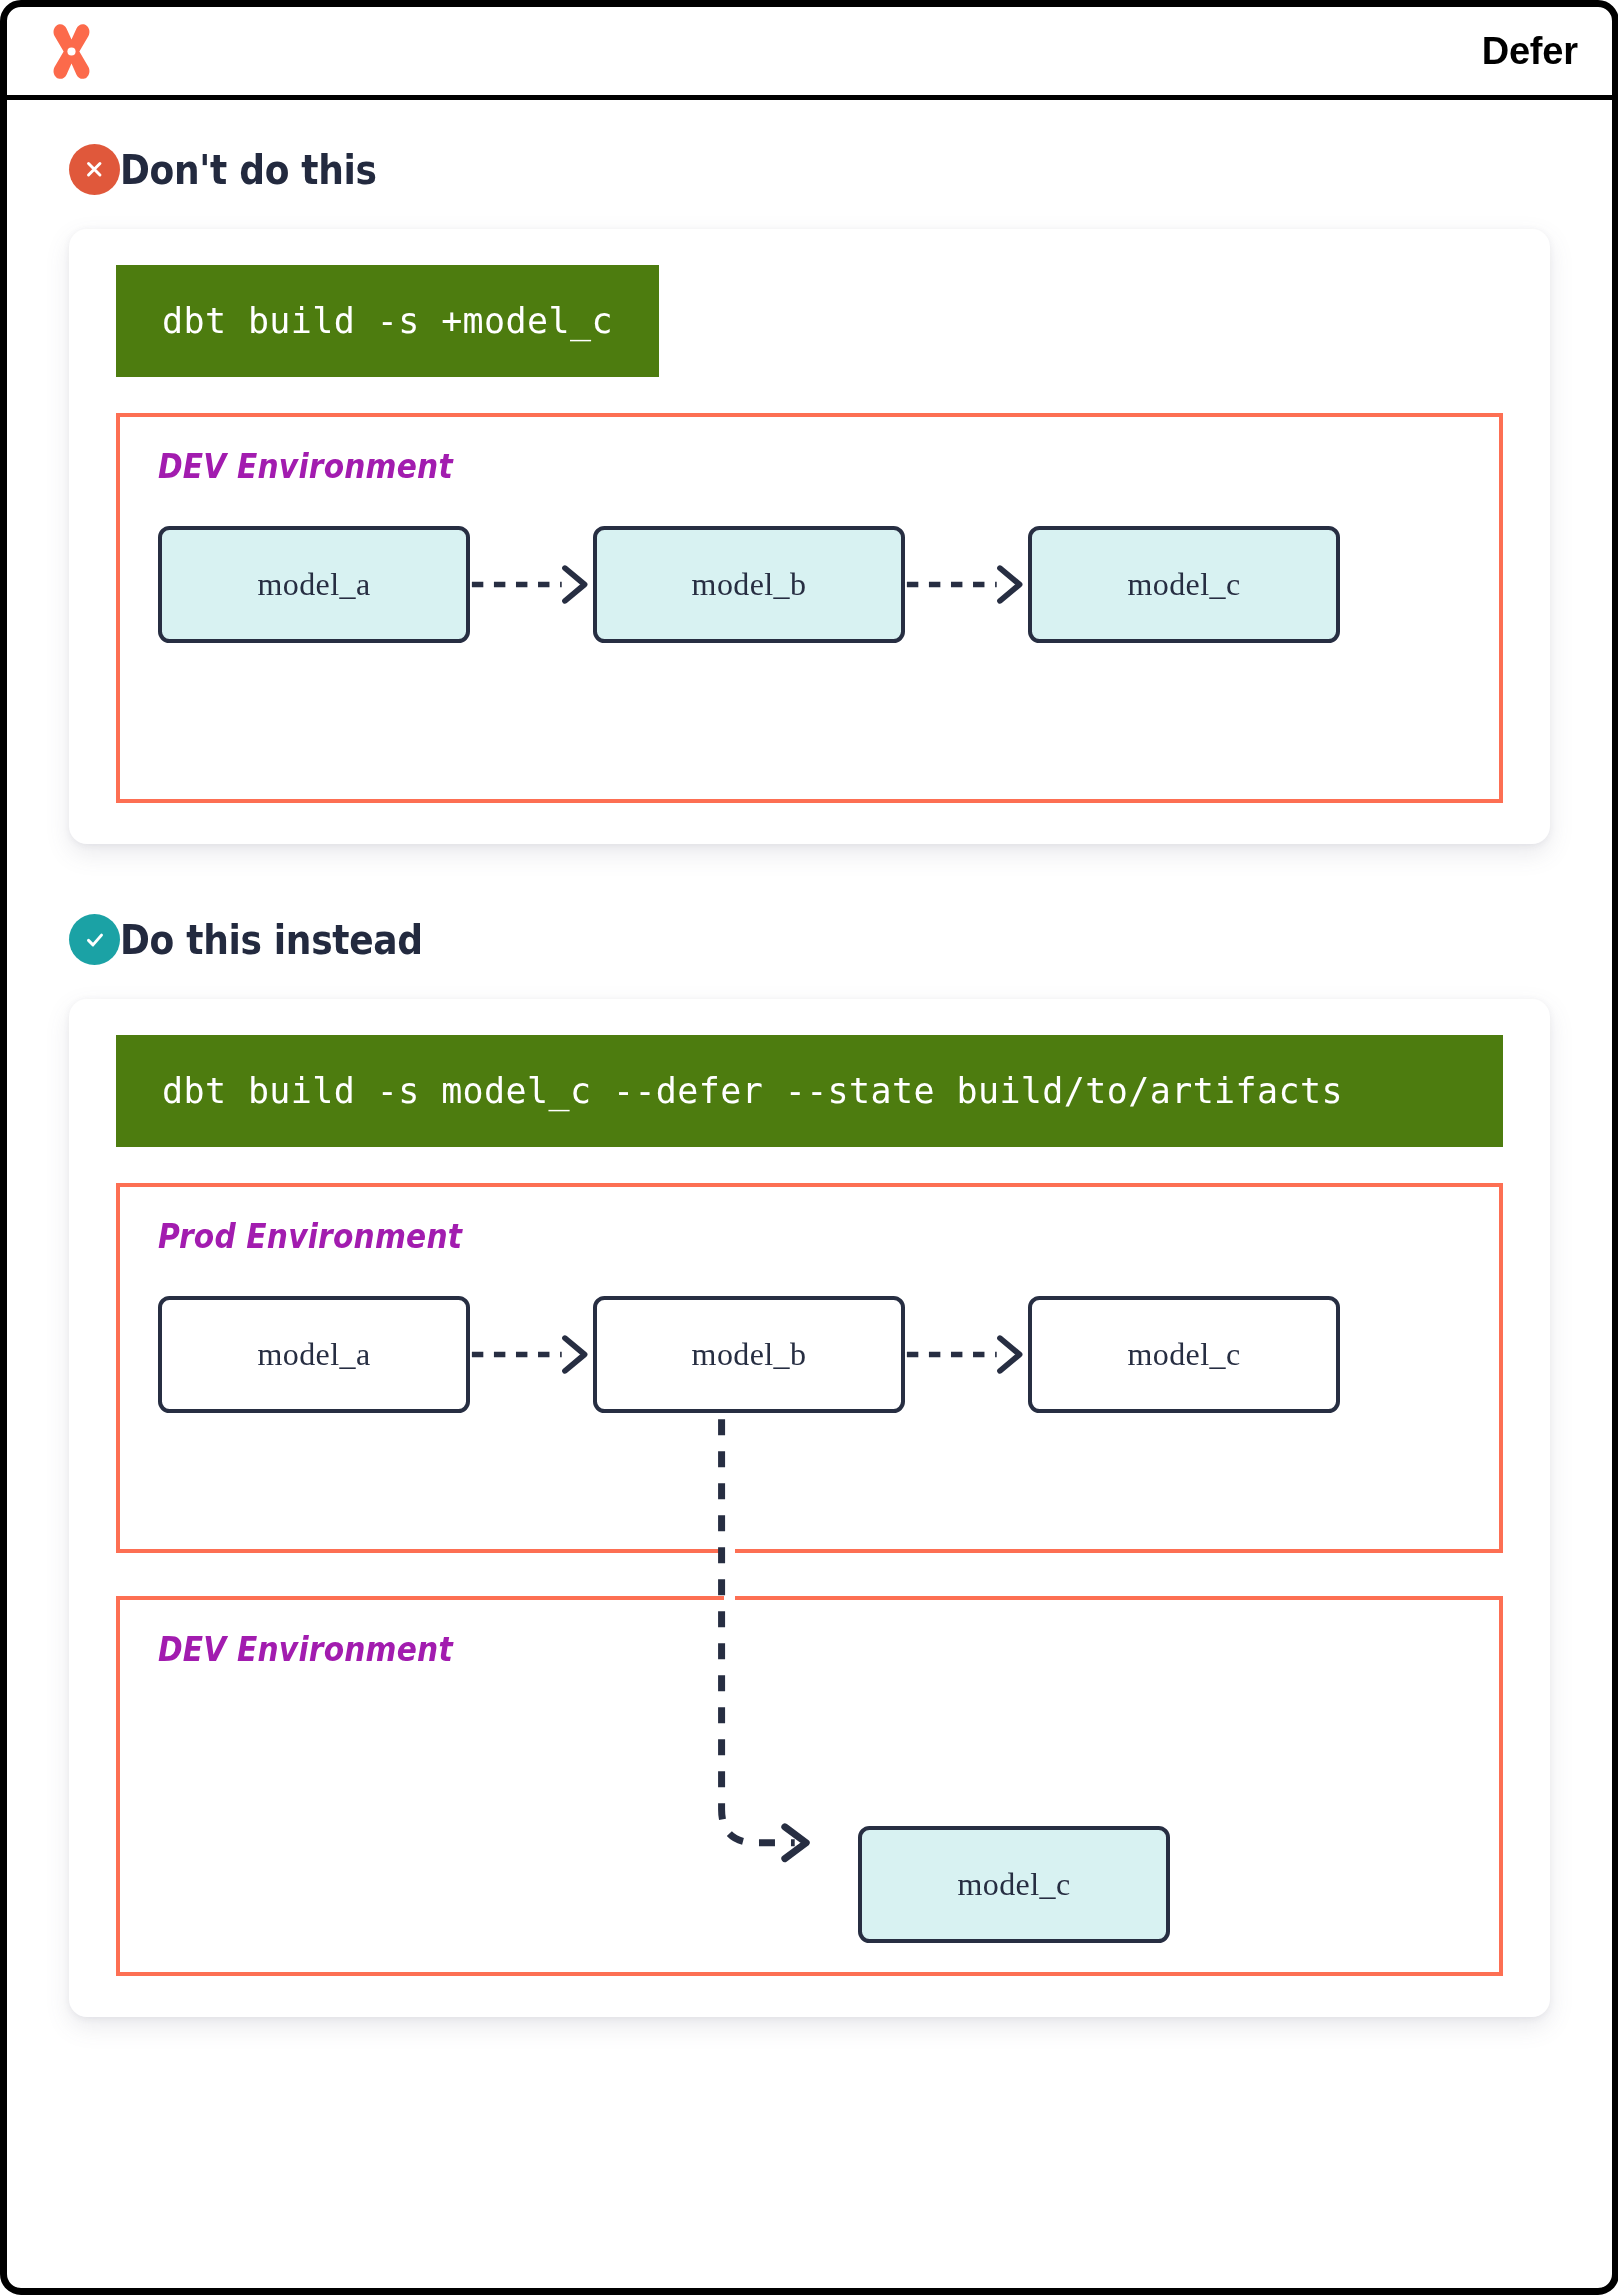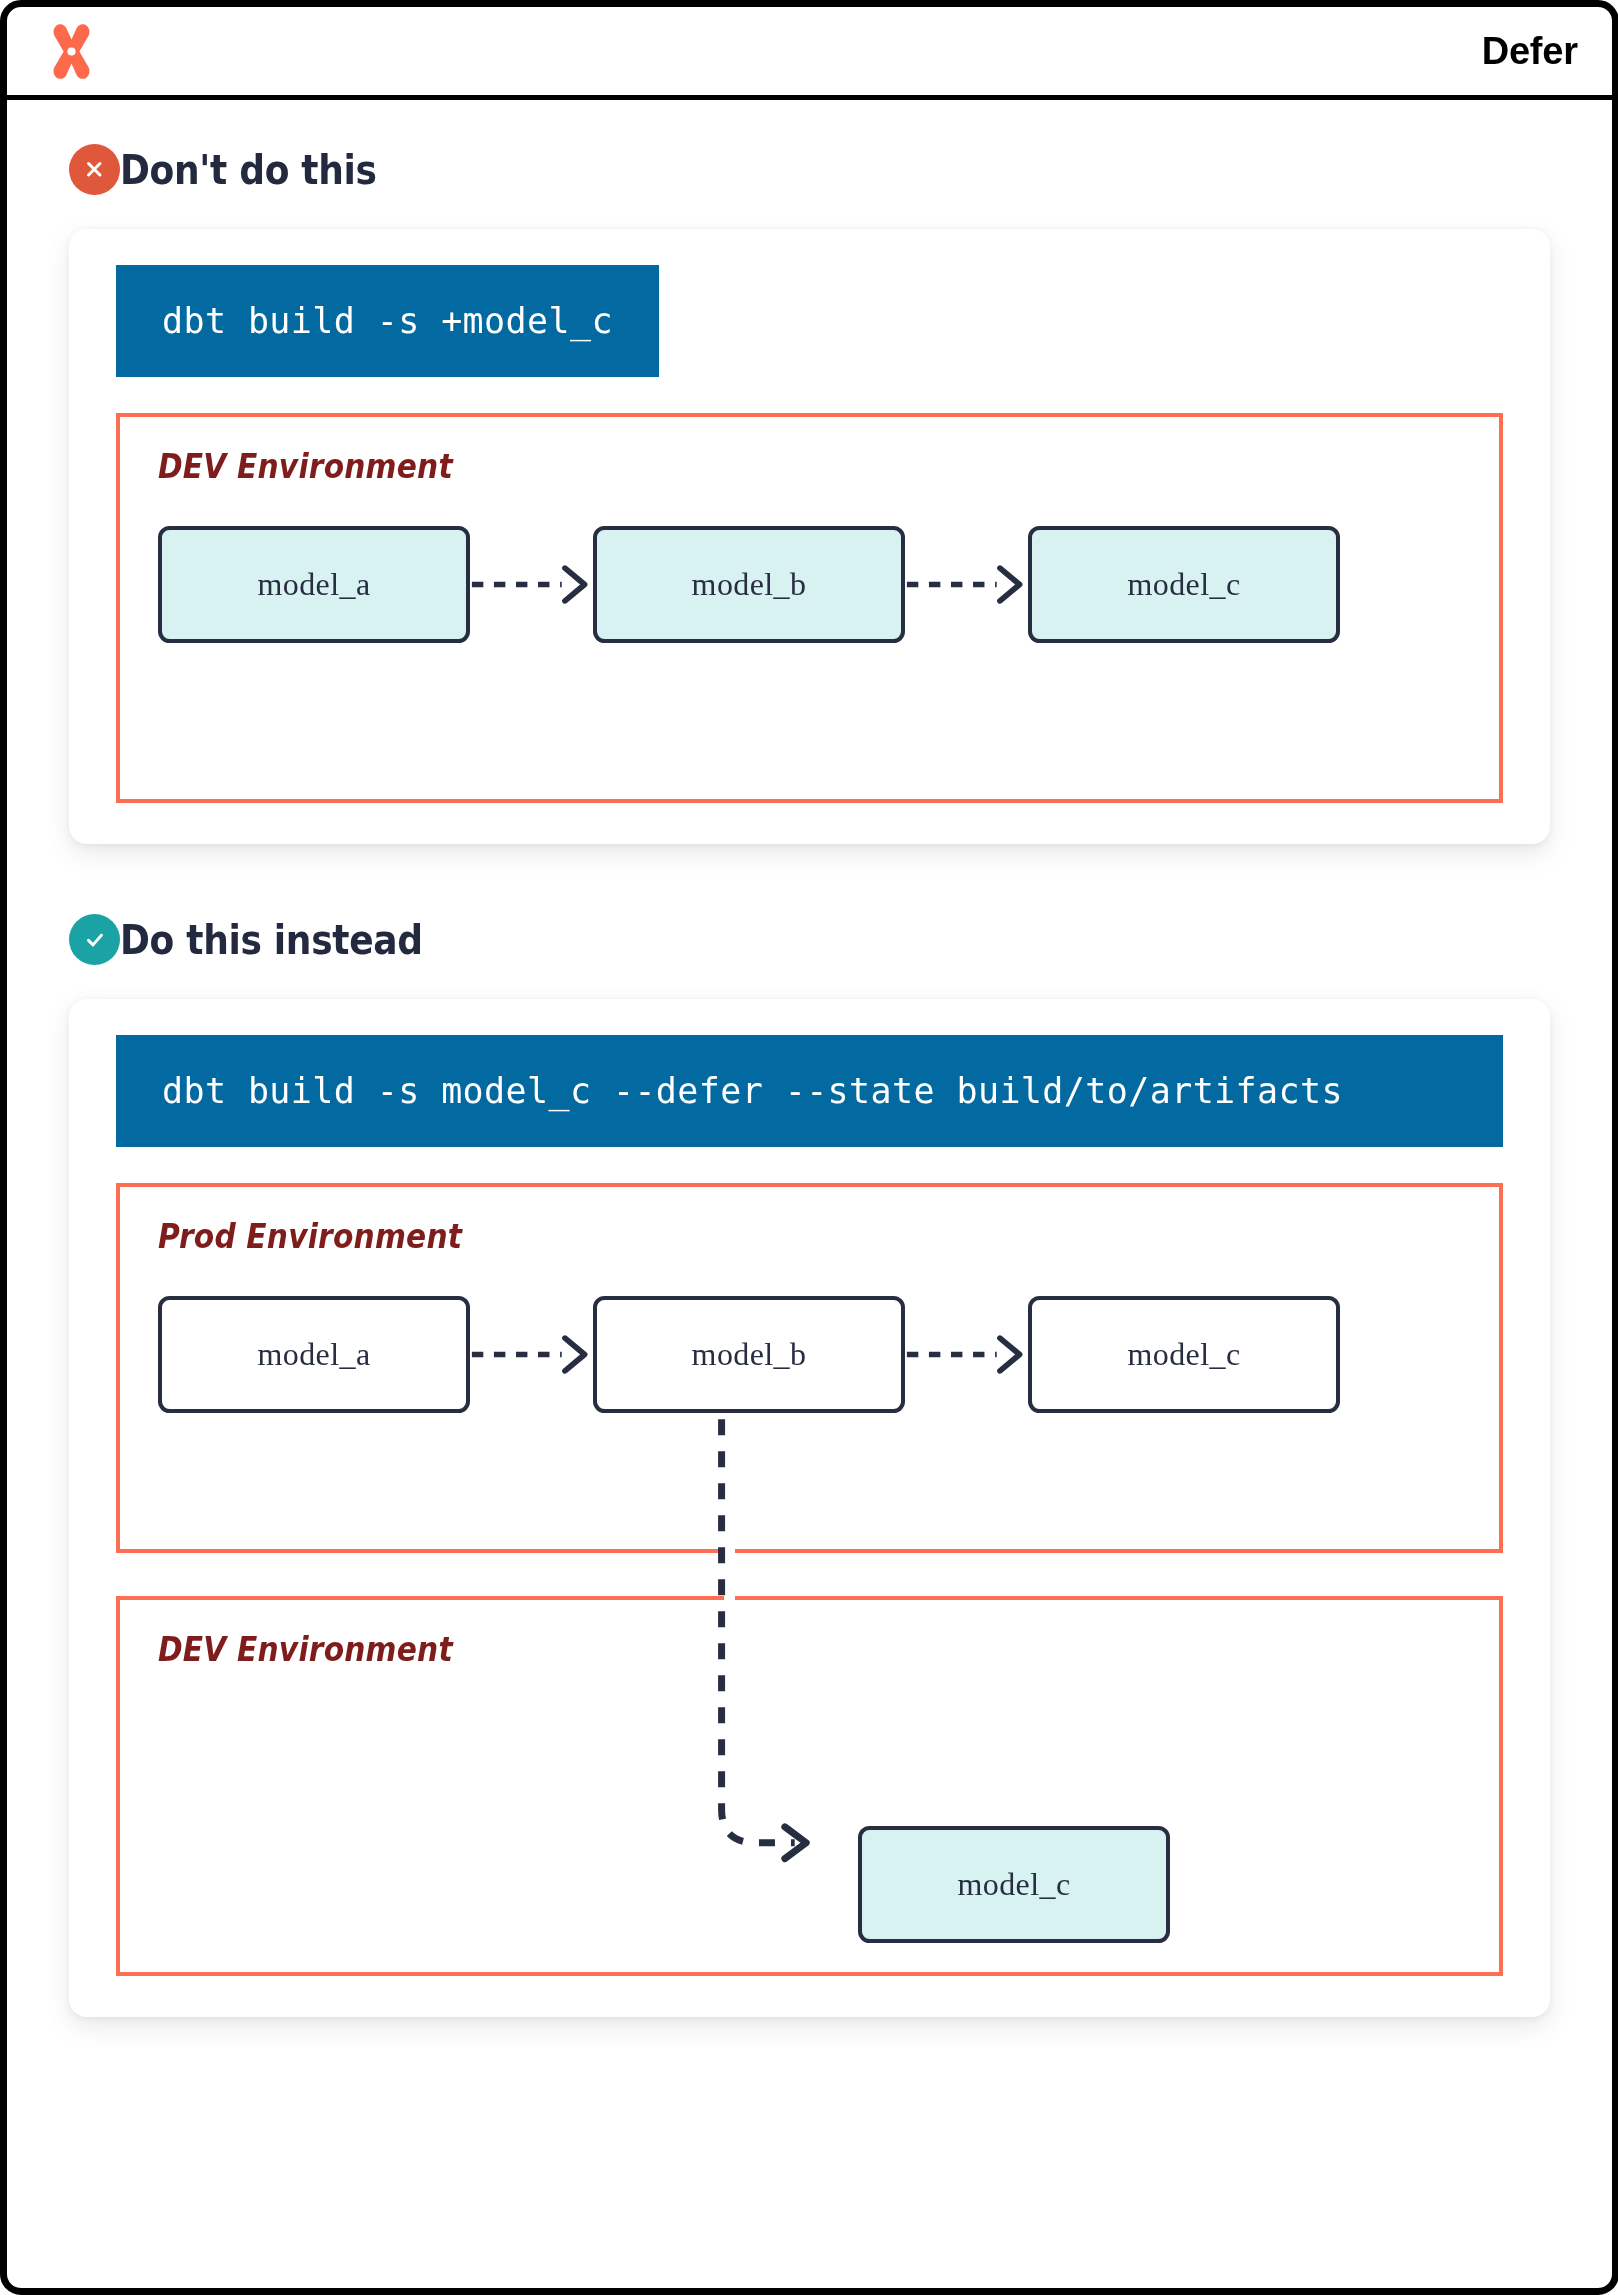--- a/index.html
+++ b/index.html
@@ -74,21 +74,21 @@
     background: #ffffff;
     border-radius: 18px;
     box-shadow: 0 9.8px 24.5px rgba(90, 95, 115, 0.13),
                 0 1.6px 6.5px rgba(90, 95, 115, 0.08);
     padding: 36px 47px 41px 47px;
   }
   .card.one { margin-bottom: 70px; }
 
   
   .terminal {
-    background: #0369a1;
+    background: #4d7c0f;
     color: #ffffff;
     font-family: "DejaVu Sans Mono", monospace;
     font-size: 35px;
     letter-spacing: 0.4px;
     padding: 36px 46px;
     white-space: pre;
     display: inline-block;
     margin-bottom: 36px;
   }
   .terminal.full { display: block; width: 100%; }
@@ -99,21 +99,21 @@
     border: 4.1px solid #fd6f53;
     background: transparent;
     padding: 33px 38px 0 38px;
   }
   .env-label {
     font-family: "DejaVu Sans", sans-serif;
     font-stretch: condensed;
     font-style: italic;
     font-weight: 700;
     font-size: 33px;
-    color: #7f1d1d;
+    color: #a21caf;
     letter-spacing: 0.2px;
     line-height: 1;
   }
   .env.dev-one { height: 390px; }
   .env.prod    { height: 366px; border-bottom: none; }
   .env.dev-two { height: 376px; border-top: none; }
 
   
   .edge-seg {
     position: absolute;

